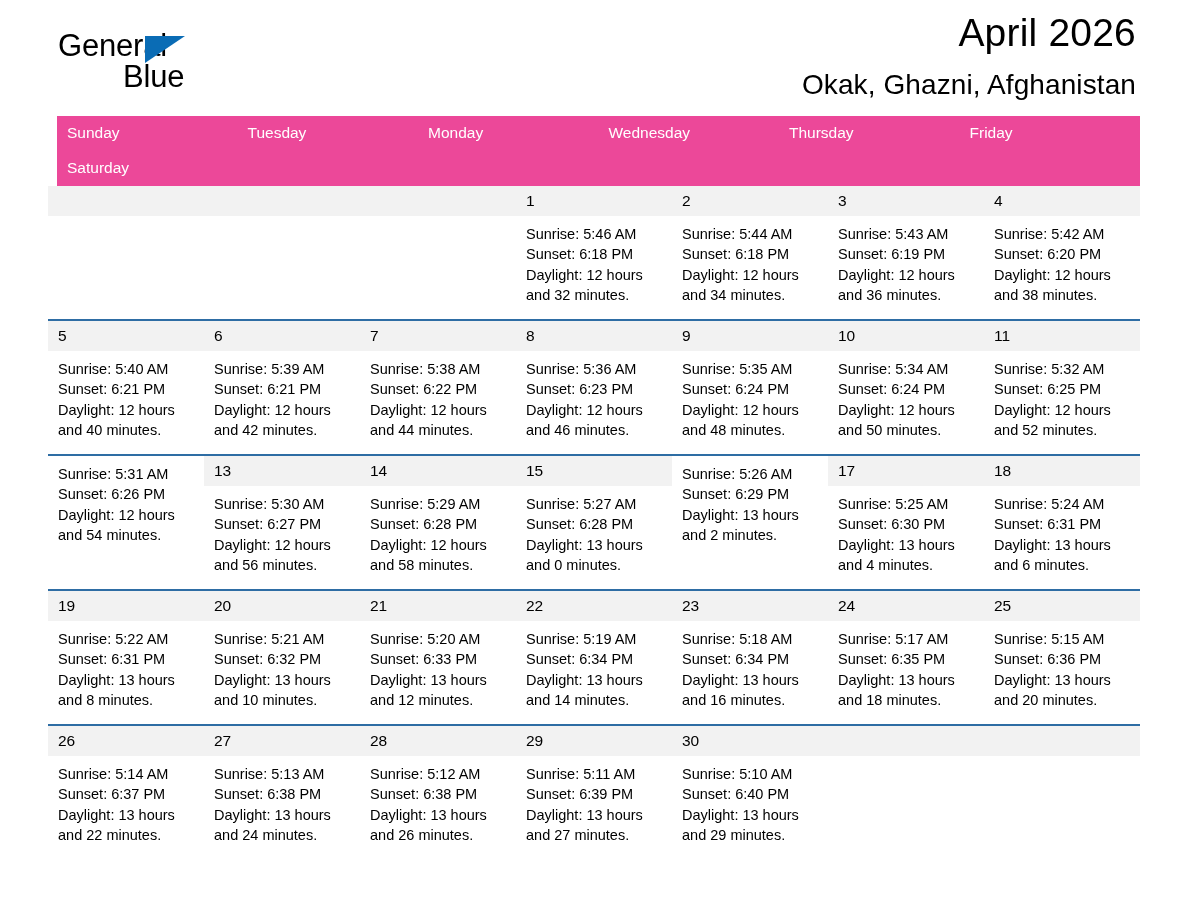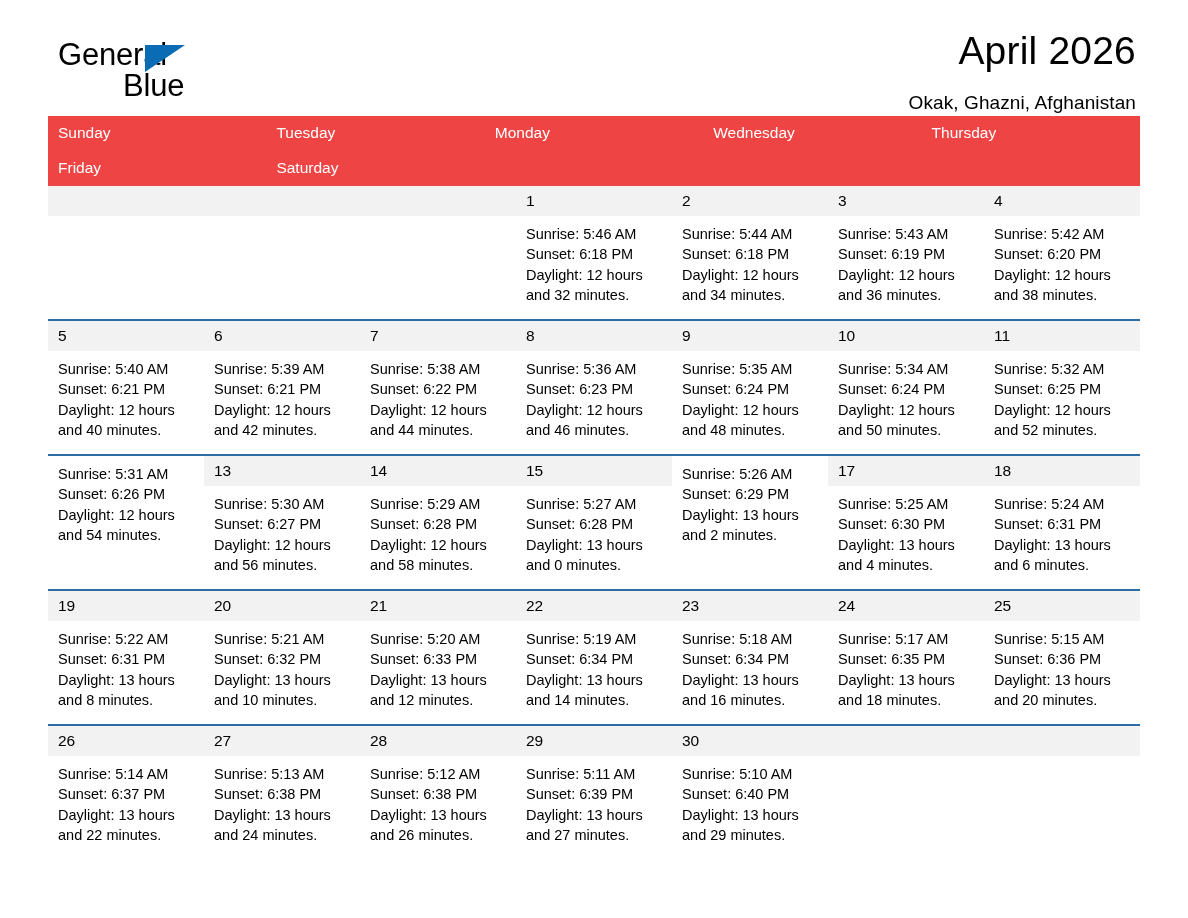--- a/index.html
+++ b/index.html
@@ -21,21 +21,21 @@
     position: relative;
     width: 1188px;
     height: 918px;
     padding: 0 48px;
   }
 
   
   .top-bar {
     display: flex;
     justify-content: space-between;
-    align-items: center;
+    align-items: flex-end;
     padding-top: 46px;
     height: 100px;
   }
 
   .brand {
     position: relative;
     width: 180px;
     height: 72px;
     user-select: none;
   }
@@ -72,37 +72,38 @@
     padding-right: 4px;
   }
   .cal-title {
     font-size: 39px;
     line-height: 46px;
     font-weight: normal;
     margin: 0;
     letter-spacing: 0.2px;
   }
   .cal-subtitle {
-    font-size: 19px;
+    font-size: 28px;
     line-height: 30px;
     margin: 14px 0 0 0;
     font-weight: normal;
     letter-spacing: 0.1px;
   }
 
   
   .calendar {
     margin-top: 16px;
     width: 1092px;
   }
 
   .weekday-row {
     display: grid;
-    grid-template-columns: repeat(5, 1fr);
-    background: #ef4444;
+    grid-template-columns: repeat(6, 1fr);
+    background: #ec4899;
+    margin-left: 9px;
   }
   .weekday-cell {
     color: #ffffff;
     font-size: 15.5px;
     line-height: 20px;
     padding: 7px 0 8px 10px;
   }
 
   .week-row {
     display: grid;

